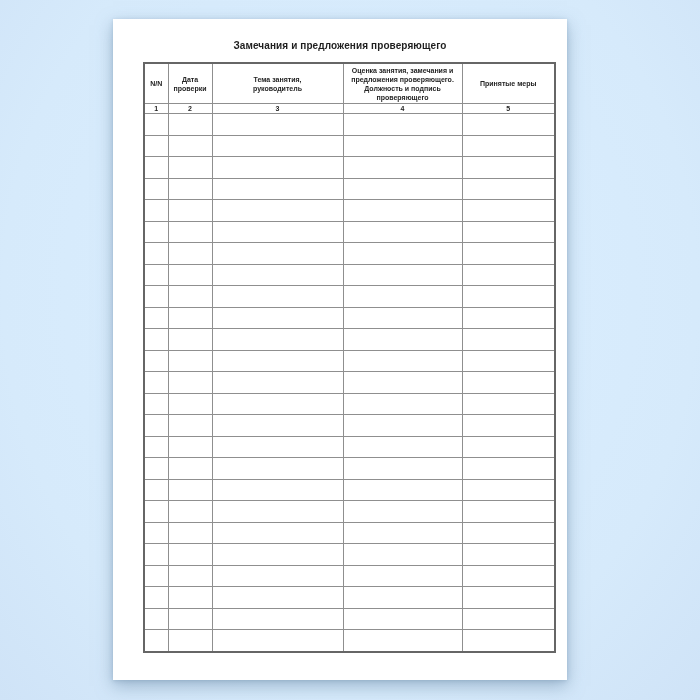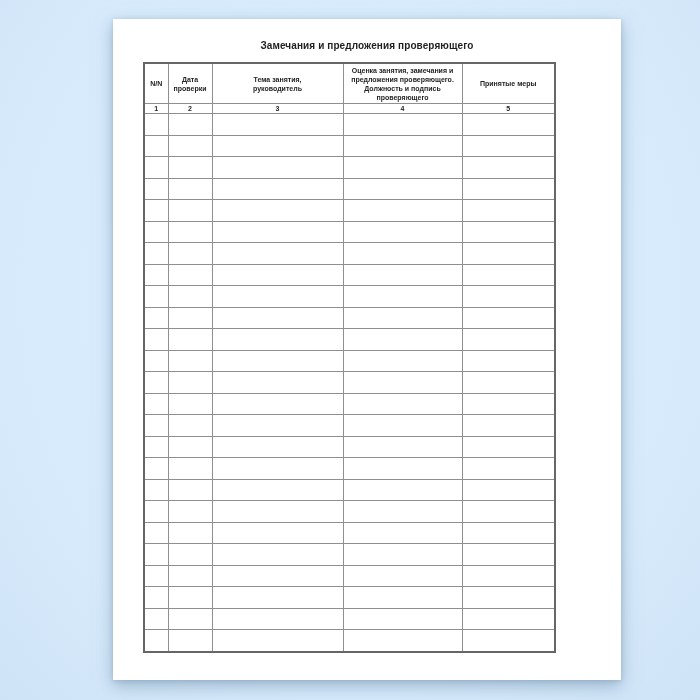--- a/index.html
+++ b/index.html
@@ -11,21 +11,21 @@
     height: 700px;
     overflow: hidden;
     font-family: "Liberation Sans", sans-serif;
     background: radial-gradient(ellipse at 50% 42%, #e4f1fe 0%, #d8ecfd 45%, #d6eafb 70%, #cfe3f7 100%);
     position: relative;
   }
   .page {
     position: absolute;
     left: 113px;
     top: 19px;
-    width: 508px;
+    width: 454px;
     height: 661px;
     background: #ffffff;
     box-shadow: 0 6px 16px rgba(110, 140, 170, 0.55), 0 1px 4px rgba(110, 140, 170, 0.35);
   }
   .doc-title {
     position: absolute;
     top: 21px;
     left: 0;
     width: 100%;
     margin: 0;

